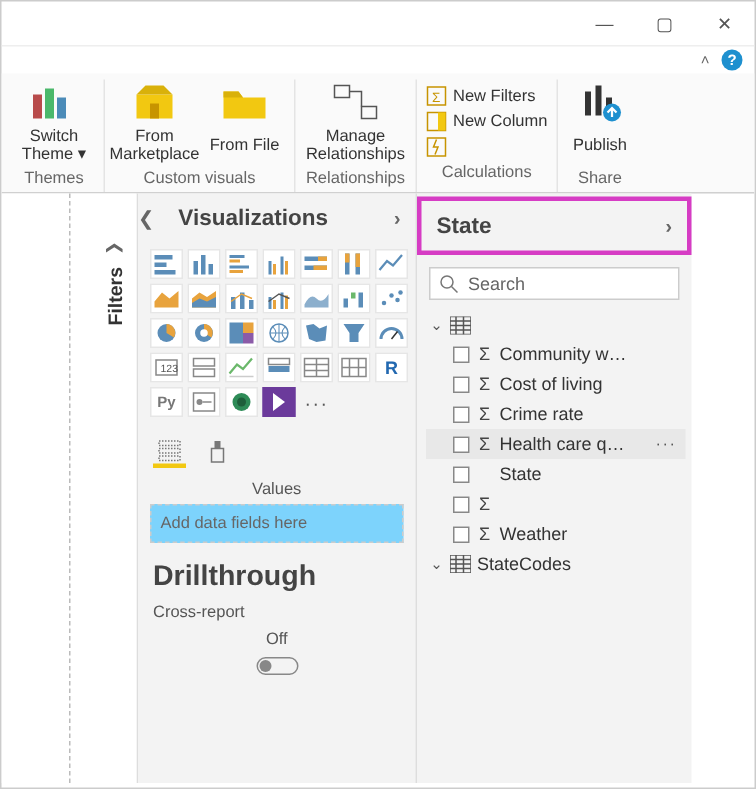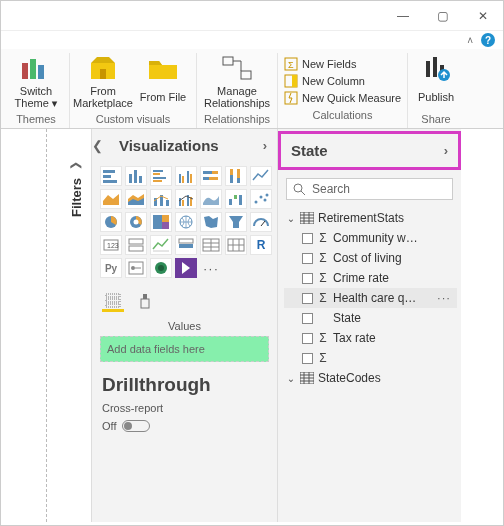--- a/index.html
+++ b/index.html
@@ -40,24 +40,24 @@
   .viz-grid { display: grid; grid-template-columns: repeat(7, 22px); gap: 3px; padding: 4px 8px; }
   .viz-cell { width: 22px; height: 20px; background: #fff; display: flex; align-items: center; justify-content: center; border: 1px solid #e6e6e6; position: relative; }
   .viz-cell svg { width: 18px; height: 16px; }
   .viz-active { background: #6b3a9b; border-color: #6b3a9b; }
   .viz-ellipsis { background: none; border: none; color: #555; font-size: 13px; letter-spacing: 1px; }
 
   .field-icons { display: flex; gap: 10px; padding: 8px 10px 2px 10px; }
   .field-icons .fi { width: 22px; height: 22px; display: flex; align-items: center; justify-content: center; }
   .fi-active { border-bottom: 3px solid #f2c811; }
   .section-lbl { font-size: 11px; color: #555; padding: 6px 10px 2px 10px; text-align: center; }
-  .drop-well { margin: 2px 8px 8px 8px; border: 1px dashed #ccc; background: #86efac; padding: 6px; font-size: 11px; color: #666; }
+  .drop-well { margin: 2px 8px 8px 8px; border: 1px dashed #ccc; background: #7dd3fc; padding: 6px; font-size: 11px; color: #666; }
   .drill-hdr { font-size: 19px; font-weight: 600; color: #444; padding: 4px 10px 2px 10px; }
   .cross { font-size: 11px; color: #555; padding: 4px 10px; }
-  .toggle-row { display: flex; align-items: center; gap: 6px; padding: 2px 10px 6px 10px; font-size: 11px; color: #555; }
+  .toggle-row { display: flex; align-items: center; gap: 6px; padding: 2px 10px 6px 10px; font-size: 11px; color: #555; flex-direction: column; }
   .toggle { width: 28px; height: 12px; border-radius: 6px; border: 1px solid #888; position: relative; }
   .toggle::after { content: ""; position: absolute; left: 1px; top: 1px; width: 8px; height: 8px; border-radius: 50%; background: #888; }
 
   .search-box { margin: 6px 8px; background: #fff; border: 1px solid #ccc; display: flex; align-items: center; padding: 3px 6px; gap: 6px; font-size: 12px; color: #666; }
   .tree { padding: 2px 4px 6px 6px; font-size: 12px; color: #333; }
   .tree-row { display: flex; align-items: center; gap: 4px; padding: 3px 2px; }
   .tree-caret { width: 10px; font-size: 10px; color: #555; text-align: center; }
   .tbl-icon { width: 14px; height: 12px; }
   .field-row { display: flex; align-items: center; gap: 5px; padding: 3px 2px 3px 18px; }
   .field-row.hover { background: #e8e8e8; }
@@ -142,35 +142,34 @@
     <div class="rcat">Relationships</div>
   </div>
 
   <div class="rgroup">
     <div class="rsmall-col" style="height:54px;justify-content:center">
       <div class="rsmall">
           <svg viewBox="0 0 14 14">
             <rect x="1" y="1" width="12" height="12" fill="none" stroke="#c79400"></rect>
             <text x="4" y="11" font-size="9" fill="#c79400">Σ</text>
           </svg>
-          <span>New Fields</span>
+          <span>New Filters</span>
         </div>
       <div class="rsmall">
           <svg viewBox="0 0 14 14">
             <rect x="1" y="1" width="12" height="12" fill="none" stroke="#c79400"></rect>
             <rect x="8" y="1" width="5" height="12" fill="#f2c811"></rect>
           </svg>
           <span>New Column</span>
         </div>
       <div class="rsmall">
           <svg viewBox="0 0 14 14">
             <rect x="1" y="1" width="12" height="12" fill="none" stroke="#c79400"></rect>
             <path d="M7 2 L5 7 H8 L6 12" stroke="#c79400" fill="none"></path>
           </svg>
-          <span>New Quick Measure</span>
         </div>
     </div>
     <div class="rcat">Calculations</div>
   </div>
 
   <div class="rgroup">
     <div class="rbtns">
       <div class="rbig" style="width:48px">
         <div class="riconbox">
             <svg viewBox="0 0 32 28">
@@ -463,21 +462,20 @@
       <div class="tree-row">
         <span class="tree-caret">⌄</span>
         <svg class="tbl-icon" viewBox="0 0 14 12">
             <rect x="0" y="0" width="14" height="12" fill="none" stroke="#555"></rect>
             <line x1="0" y1="3" x2="14" y2="3" stroke="#555"></line>
             <line x1="0" y1="6" x2="14" y2="6" stroke="#555"></line>
             <line x1="0" y1="9" x2="14" y2="9" stroke="#555"></line>
             <line x1="4" y1="0" x2="4" y2="12" stroke="#555"></line>
             <line x1="9" y1="0" x2="9" y2="12" stroke="#555"></line>
           </svg>
-        <span>RetirementStats</span>
       </div>
       <div class="field-row">
           <span class="chk"></span>
           <span class="sigma">Σ</span>
           <span class="fld-lbl">Community w…</span>
         </div>
       <div class="field-row">
           <span class="chk"></span>
           <span class="sigma">Σ</span>
           <span class="fld-lbl">Cost of living</span>
@@ -494,25 +492,25 @@
           <span class="more">···</span>
         </div>
       <div class="field-row">
           <span class="chk"></span>
           <span class="sigma" style="visibility:hidden">Σ</span>
           <span class="fld-lbl">State</span>
         </div>
       <div class="field-row">
           <span class="chk"></span>
           <span class="sigma">Σ</span>
-          <span class="fld-lbl">Tax rate</span>
         </div>
       <div class="field-row">
           <span class="chk"></span>
           <span class="sigma">Σ</span>
+          <span class="fld-lbl">Weather</span>
         </div>
 
       <div class="tree-row">
         <span class="tree-caret">⌄</span>
         <svg class="tbl-icon" viewBox="0 0 14 12">
             <rect x="0" y="0" width="14" height="12" fill="none" stroke="#555"></rect>
             <line x1="0" y1="3" x2="14" y2="3" stroke="#555"></line>
             <line x1="0" y1="6" x2="14" y2="6" stroke="#555"></line>
             <line x1="0" y1="9" x2="14" y2="9" stroke="#555"></line>
             <line x1="4" y1="0" x2="4" y2="12" stroke="#555"></line>

